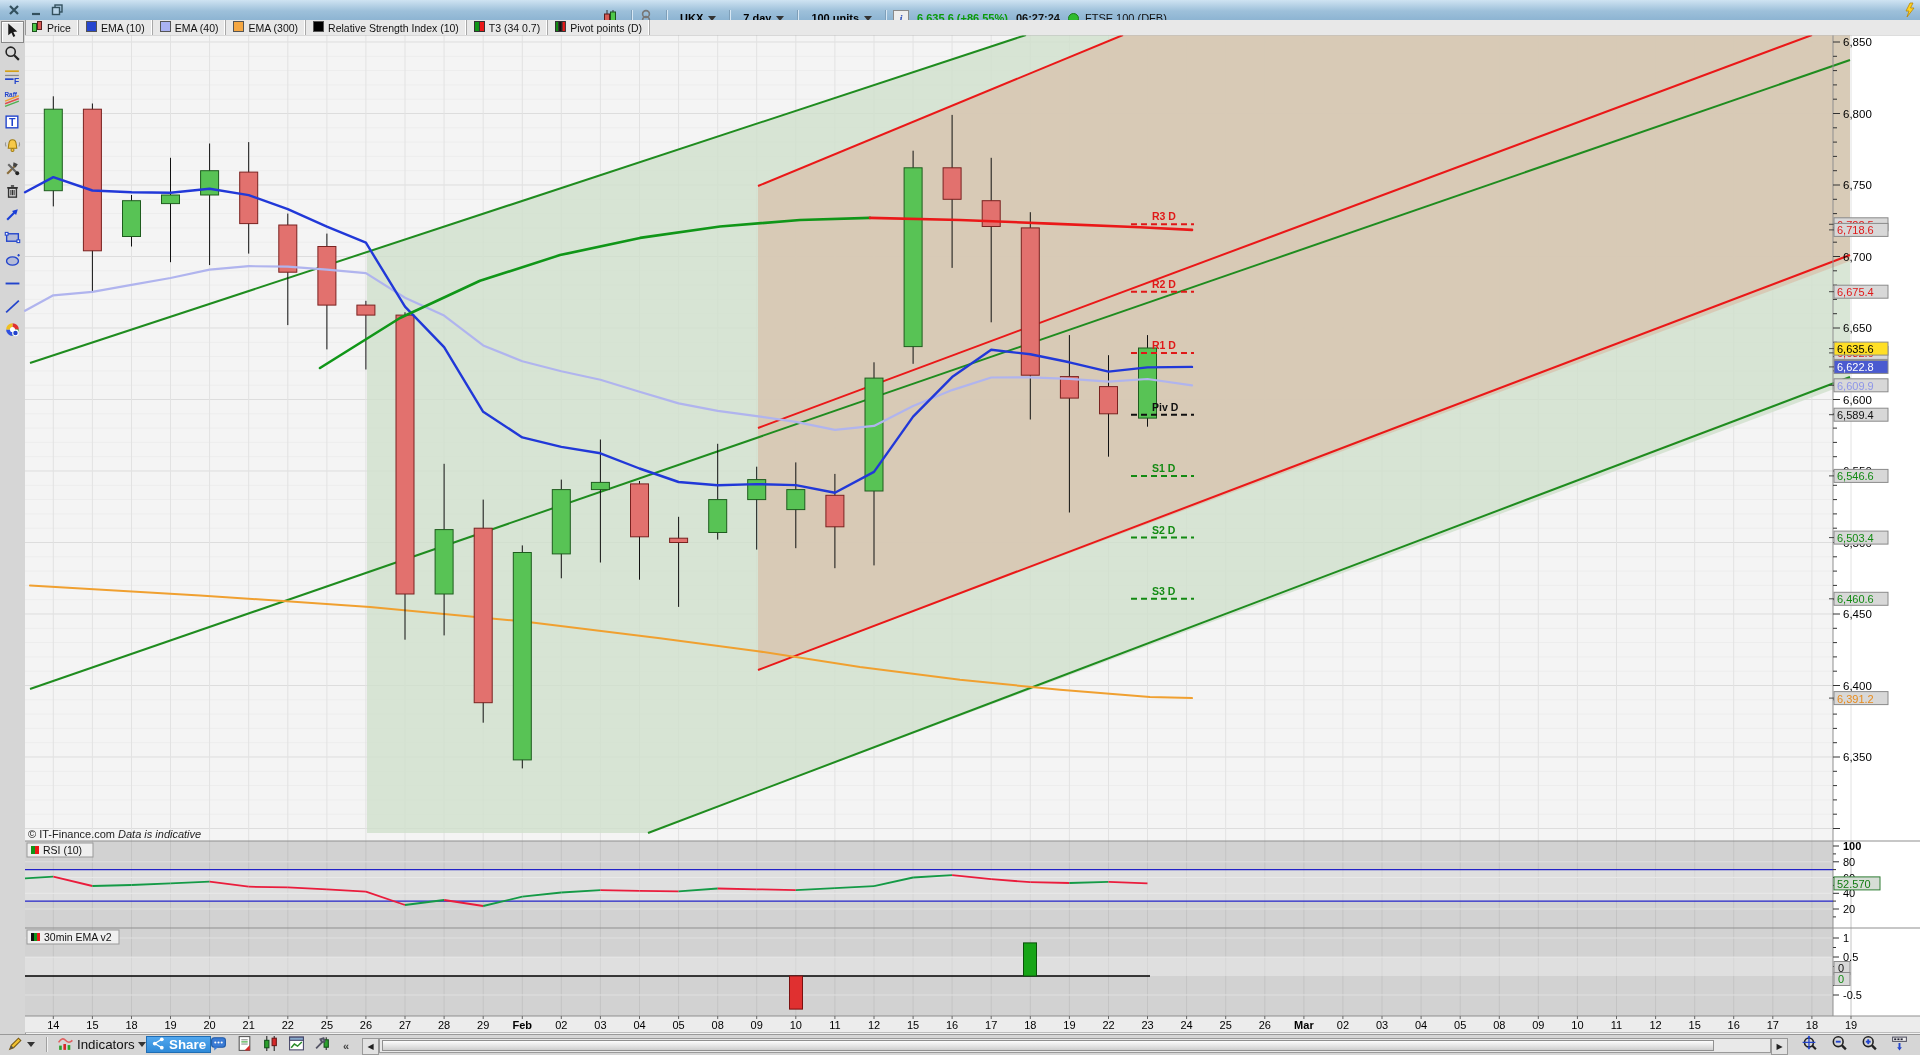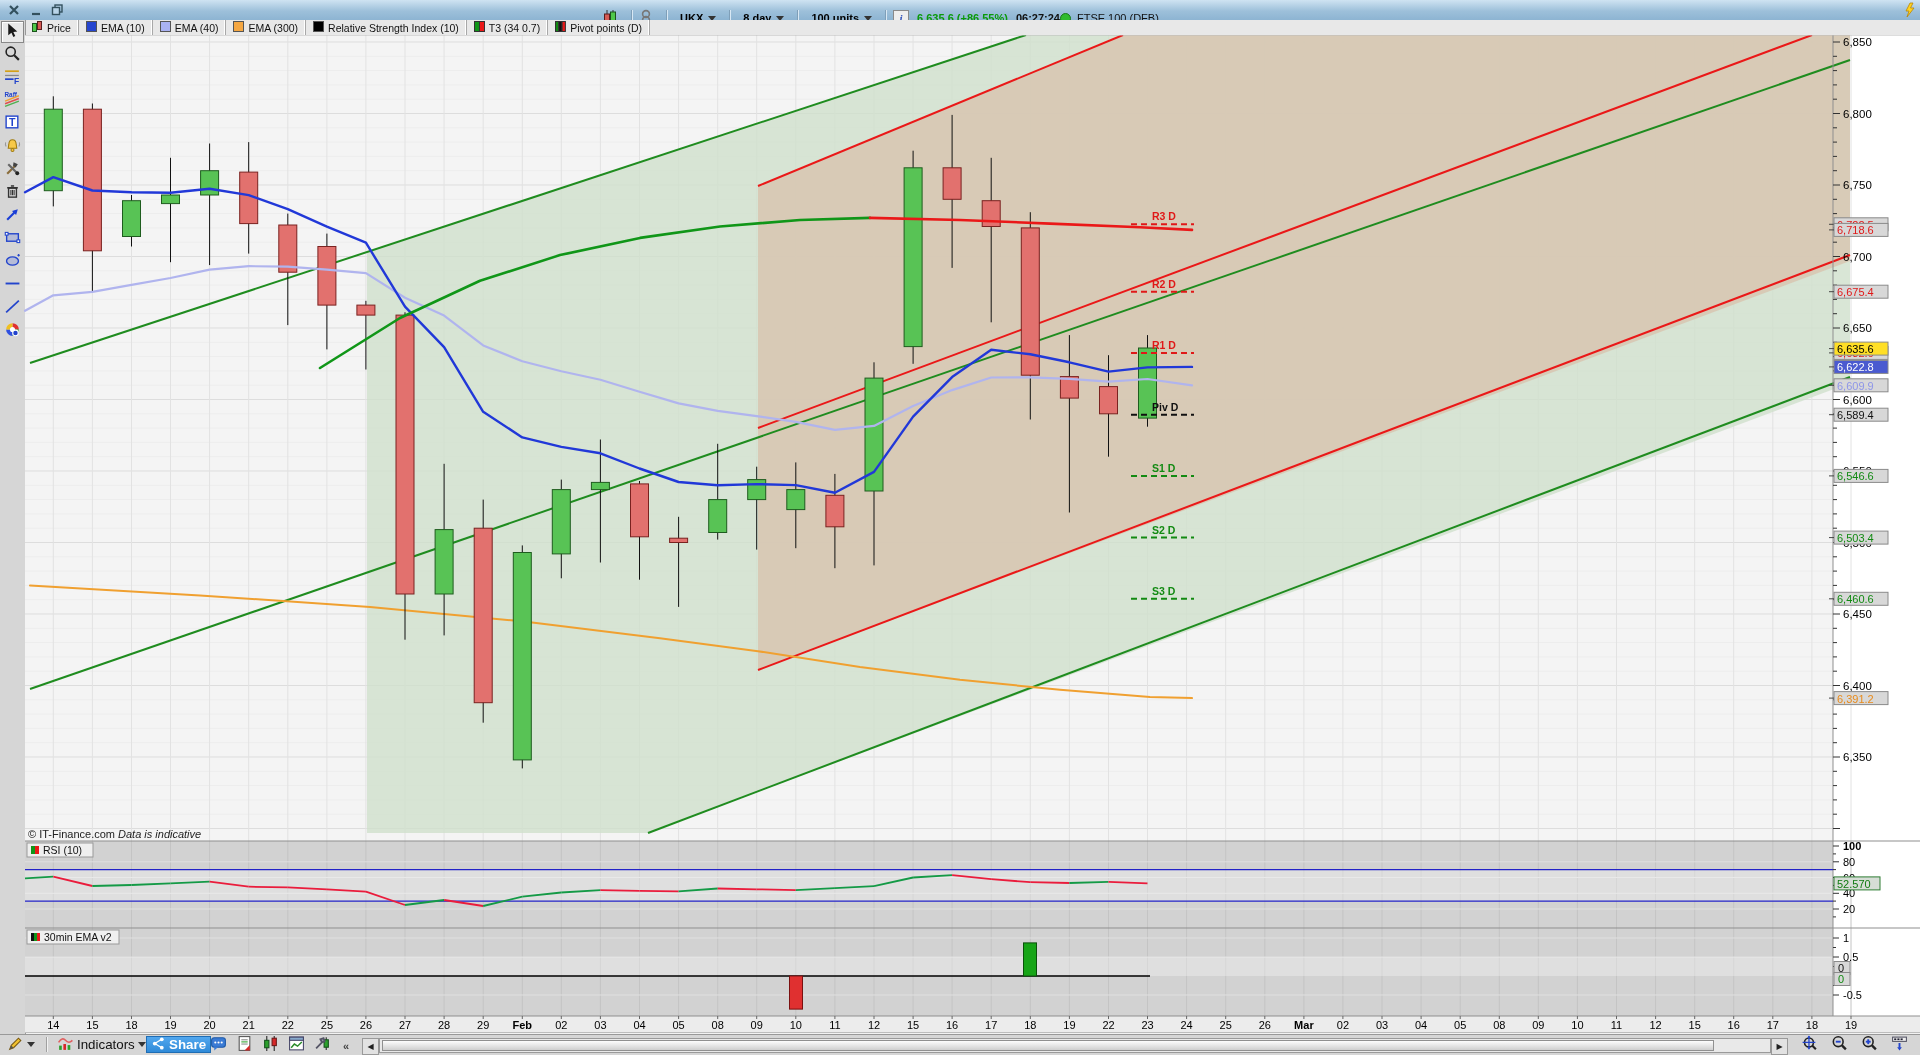--- a/index.html
+++ b/index.html
@@ -9,21 +9,21 @@
   #titlebar{position:absolute;left:0;top:0;width:1920px;height:20px;
     background:linear-gradient(#cfe3f2,#9dc0da 55%,#8db4d2);border-bottom:1px solid #6f93ad;}
   .winbtns{position:absolute;left:6px;top:2px;display:flex;gap:7px;}
   .winbtn{width:15px;height:15px;display:inline-flex;align-items:center;justify-content:center;cursor:default;}
   .tbctrl{position:absolute;top:0;height:36px;display:flex;align-items:center;font-size:11px;color:#111;}
   .tbsep{width:1px;height:16px;background:#7f9fb8;margin:0 7px;box-shadow:1px 0 0 #d8e8f4;}
   .tbdrop{display:flex;align-items:center;font-weight:bold;gap:5px;background:transparent;border:none;font-size:11px;}
   .caret{width:0;height:0;border-left:4px solid transparent;border-right:4px solid transparent;border-top:5px solid #333;display:inline-block;}
   .infobtn{width:14px;height:14px;background:#eee;border:1px solid #8a8a8a;font:italic bold 11px "Liberation Serif",serif;color:#3355bb;display:inline-flex;align-items:center;justify-content:center;margin-right:8px;}
   .pricetxt{color:#0a9a0a;font-weight:bold;margin-right:8px;}
-  .timetxt{font-weight:bold;margin-right:0;text-decoration:underline;}
+  .timetxt{font-weight:bold;margin-right:8px;text-decoration:underline;}
   .statusdot{width:9px;height:9px;border-radius:50%;background:#2fbb2f;border:1px solid #1a7a1a;margin-right:6px;}
   
   #legendbar{position:absolute;left:25px;top:20px;right:0;height:15px;background:#e8e8e8;border-bottom:1px solid #aaa;display:flex;align-items:stretch;font-size:10.5px;}
   .chip{display:flex;align-items:center;gap:4px;padding:0 7px;border-right:1px solid #a8a8a8;box-shadow:inset -1px 0 0 #fff;white-space:nowrap;color:#111;}
   .sw{width:9px;height:9px;border:1px solid #555;display:inline-block;flex:none;}
   
   #lefttb{position:absolute;left:0;top:20px;width:25px;height:1015px;background:#d6d6d6;border-right:1px solid #999;}
   .tool{width:23px;height:22px;margin:1px 0 1px 1px;display:flex;align-items:center;justify-content:center;background:transparent;border:1px solid transparent;}
   .tool.sel{background:#e9e9e9;border:1px solid #888;box-shadow:inset 1px 1px 0 #fff;}
   
@@ -72,21 +72,21 @@
             <circle cx="7" cy="5" r="3.4" fill="none" stroke="#777" stroke-width="1.6"></circle>
             <circle cx="7" cy="11" r="3.4" fill="none" stroke="#777" stroke-width="1.6"></circle>
           </svg></span>
       <span class="tbsep"></span>
       <button class="tbdrop">
           <span>UKX</span>
           <span class="caret"></span>
         </button>
       <span class="tbsep"></span>
       <button class="tbdrop">
-          <span>8 day</span>
+          <span>7 day</span>
           <span class="caret"></span>
         </button>
       <span class="tbsep"></span>
       <button class="tbdrop">
           <span>100 units</span>
           <span class="caret"></span>
         </button>
       <span class="tbsep"></span>
       <span class="infobtn">i</span>
       <span class="pricetxt">6,635.6 (+86.55%)</span>

